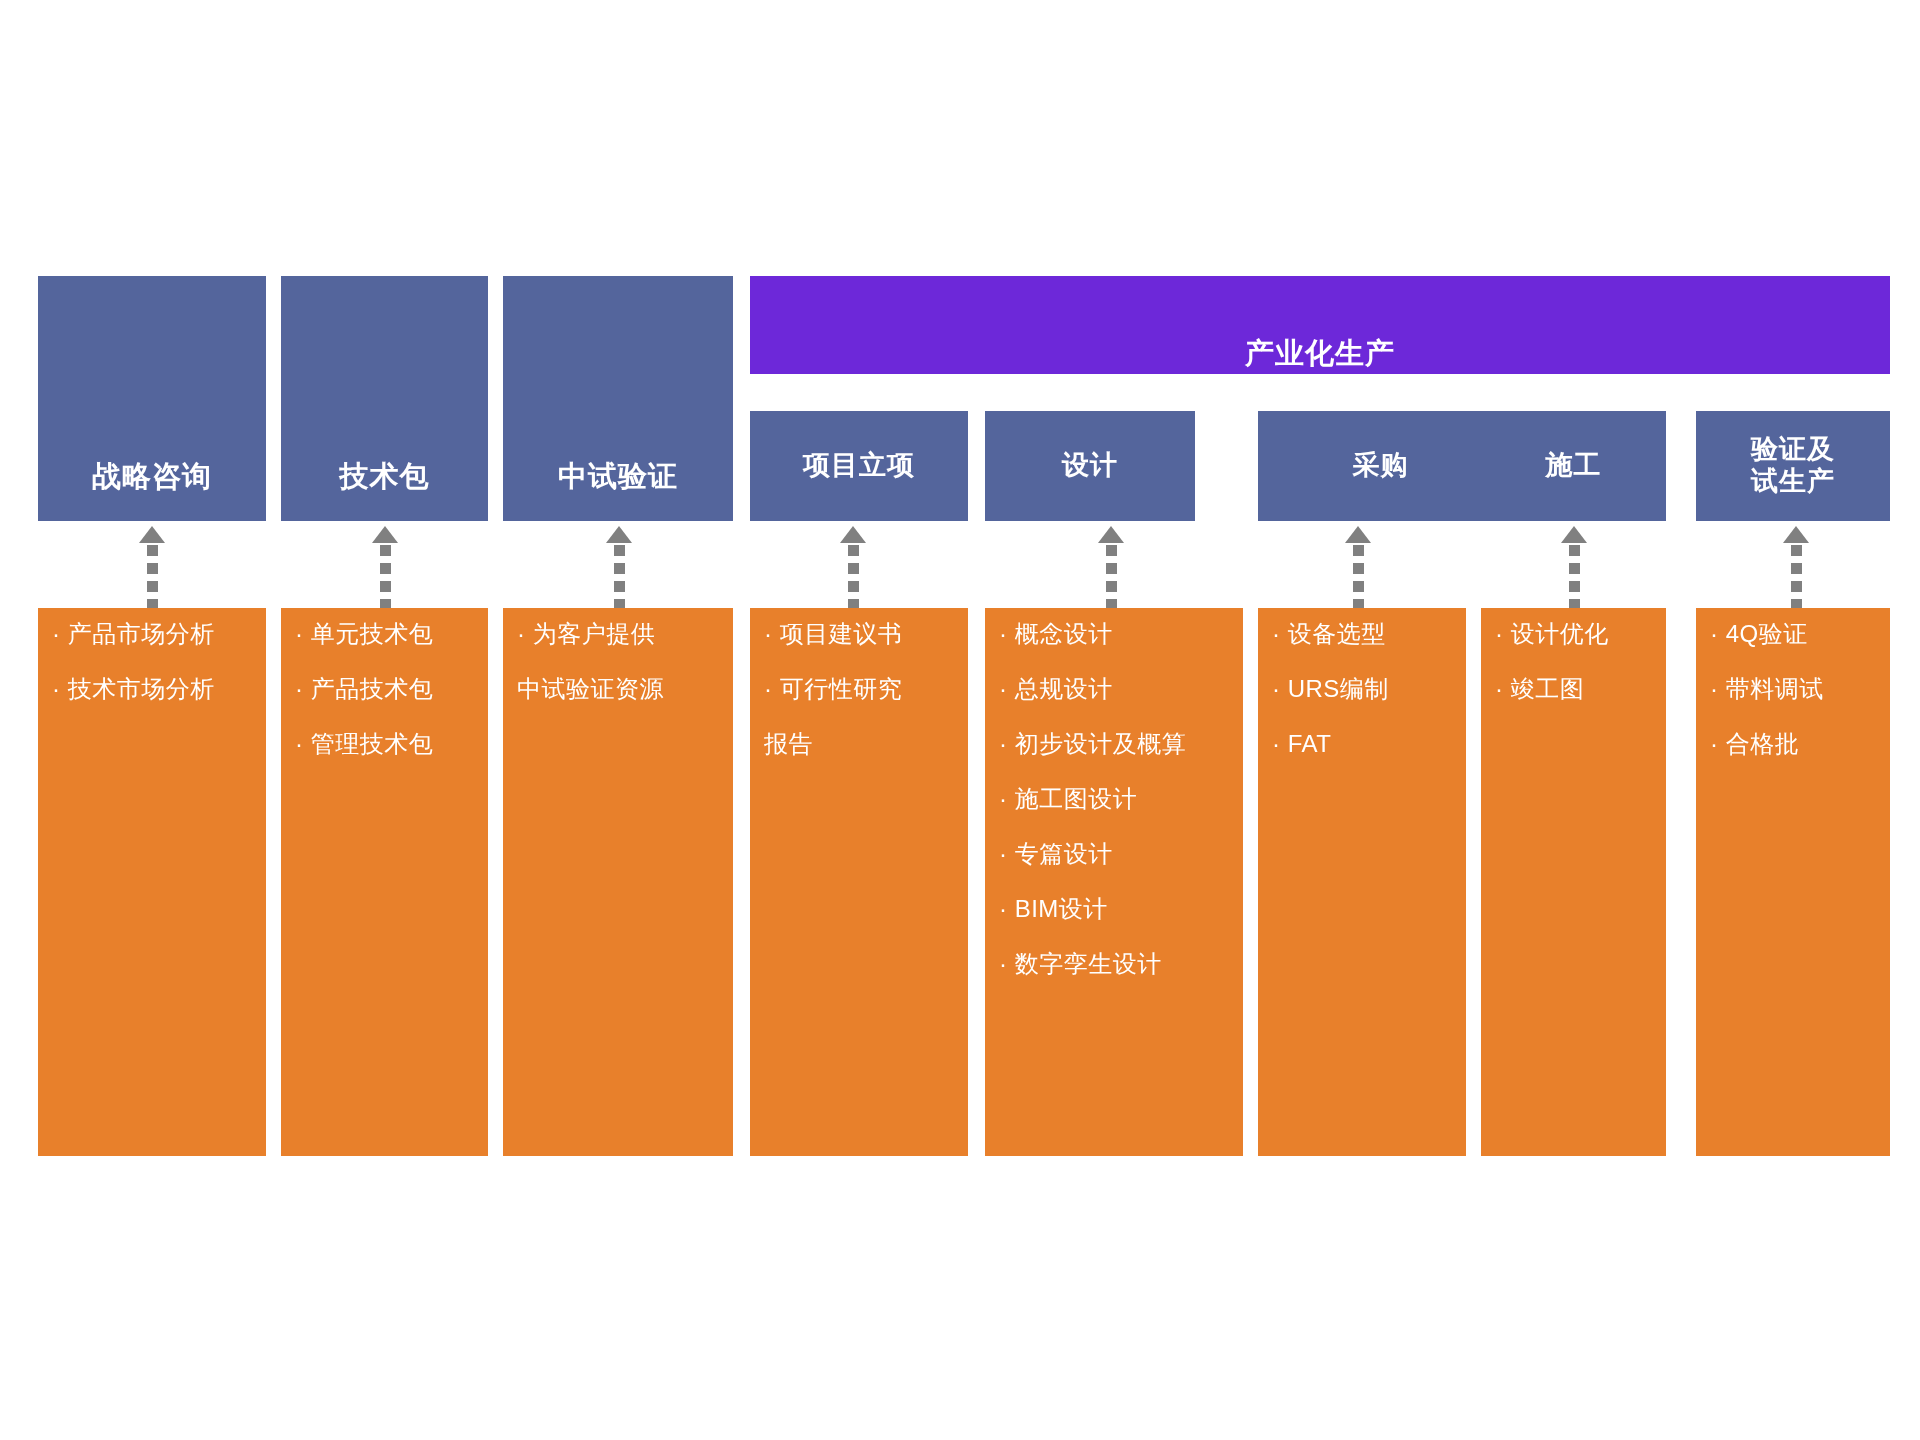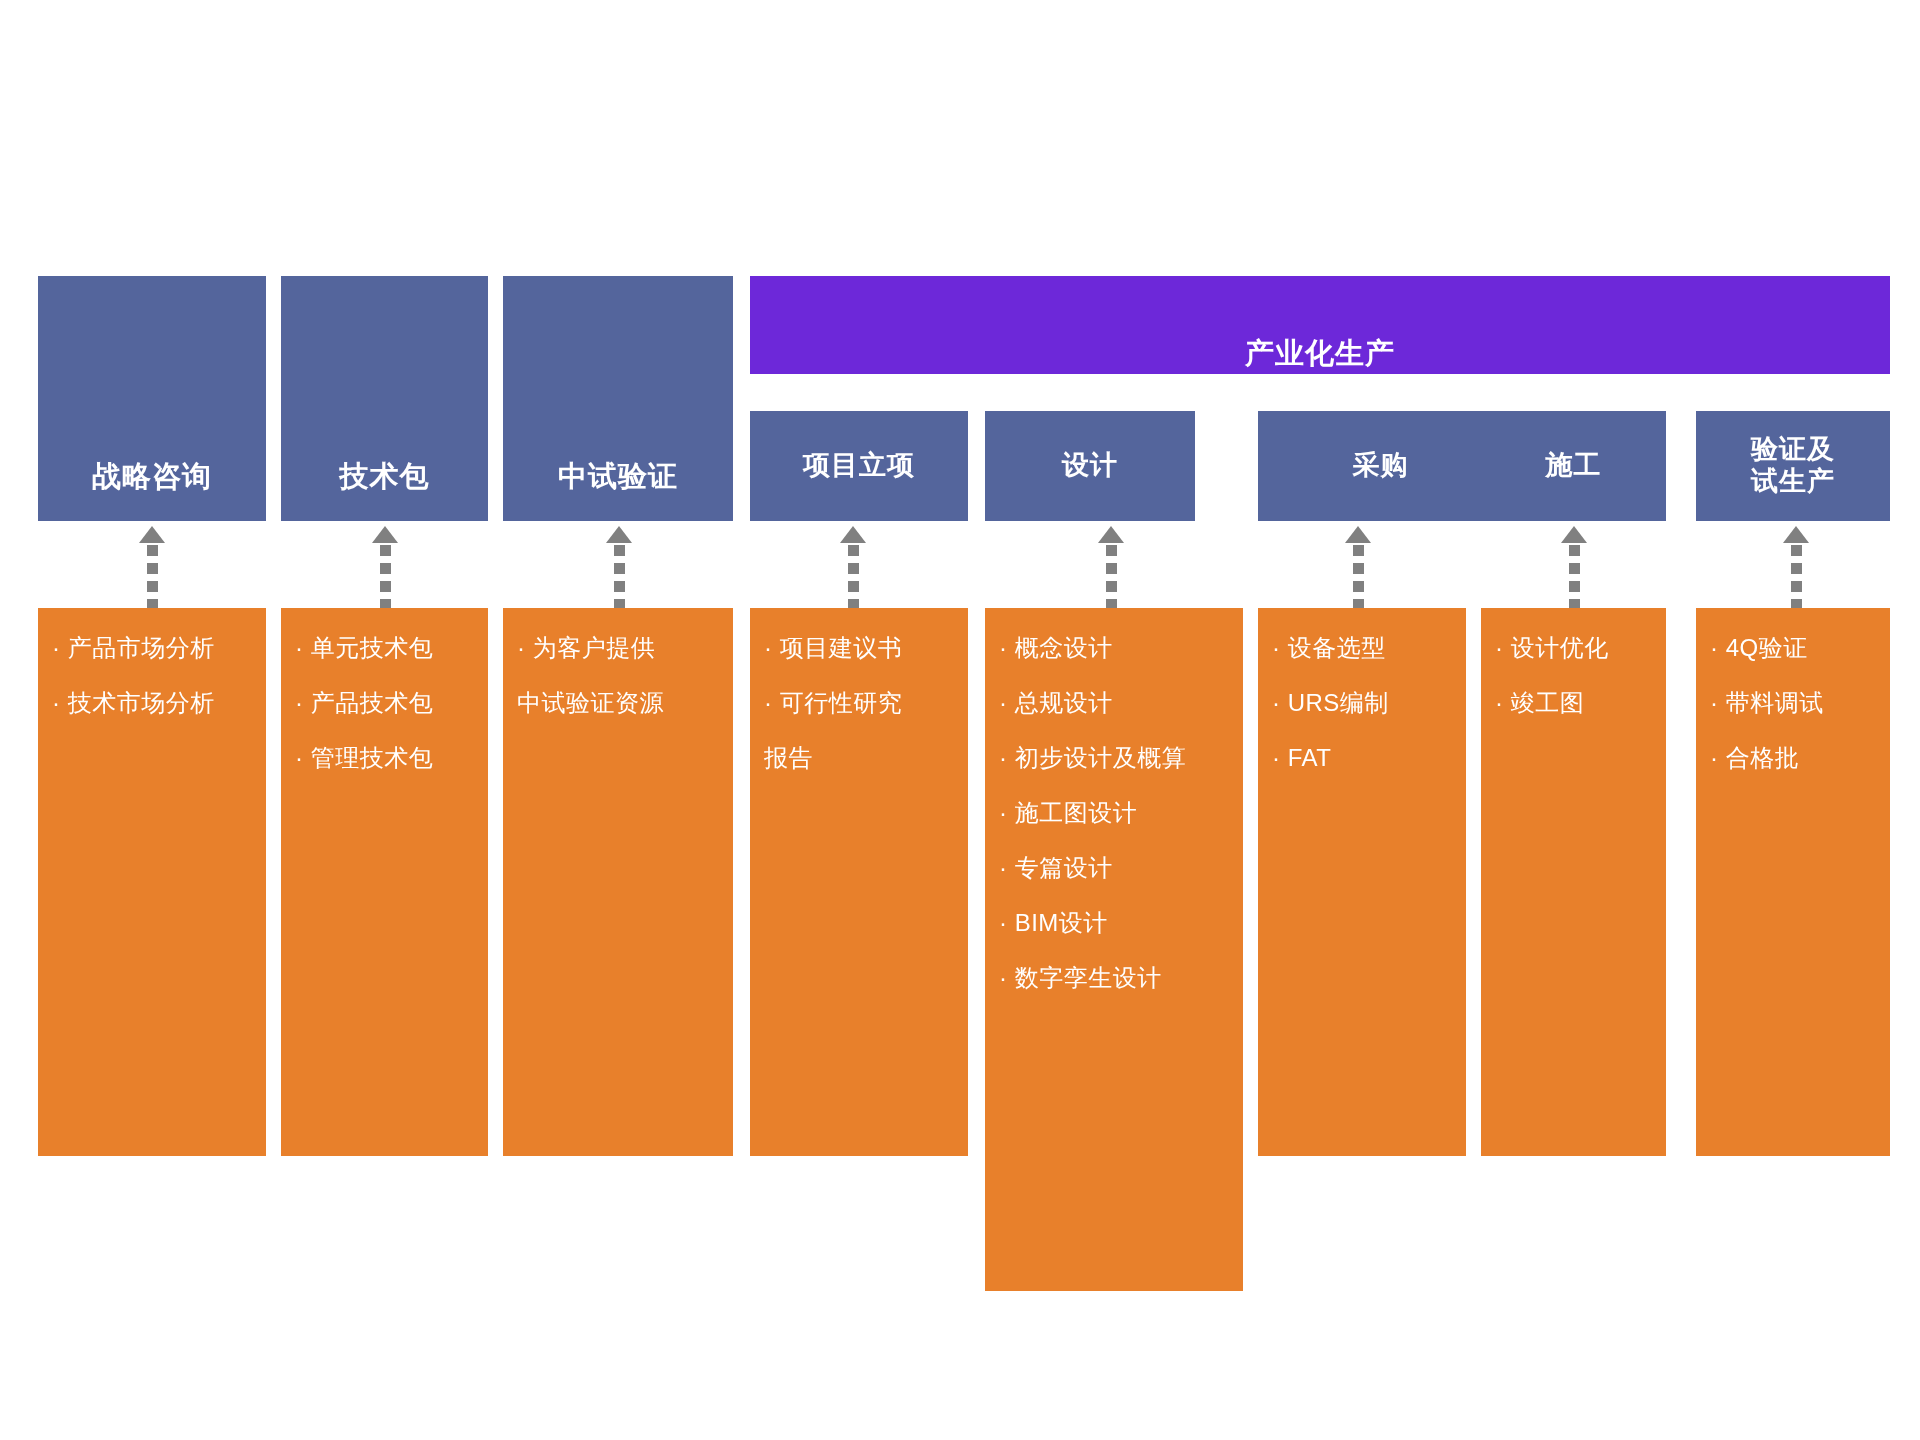--- a/index.html
+++ b/index.html
@@ -50,21 +50,21 @@
     font-weight: bold;
     font-size: 29px;
     letter-spacing: 1px;
   }
 
   
   .orange-box {
     position: absolute;
     background: #E8802B;
     color: #ffffff;
-    padding: 28px 16px 10px 14px;
+    padding: 14px 16px 10px 14px;
   }
   .orange-item {
     font-size: 24px;
     line-height: 1.0;
     white-space: nowrap;
     margin-bottom: 31px;
     letter-spacing: 0.5px;
   }
   .orange-item.cont {
     padding-left: 0;
@@ -187,21 +187,21 @@
     <div class="orange-item">· 为客户提供</div>
     <div class="orange-item cont">中试验证资源</div>
   </div>
 
   <div class="orange-box" style="left:750px; top:608px; width:218px; height:548px;">
     <div class="orange-item">· 项目建议书</div>
     <div class="orange-item">· 可行性研究</div>
     <div class="orange-item cont">报告</div>
   </div>
 
-  <div class="orange-box" style="left:985px; top:608px; width:258px; height:683px;">
+  <div class="orange-box" style="left:985px; top:608px; width:258px; height:548px;">
     <div class="orange-item">· 概念设计</div>
     <div class="orange-item">· 总规设计</div>
     <div class="orange-item">· 初步设计及概算</div>
     <div class="orange-item">· 施工图设计</div>
     <div class="orange-item">· 专篇设计</div>
     <div class="orange-item">· BIM设计</div>
     <div class="orange-item">· 数字孪生设计</div>
   </div>
 
   <div class="orange-box" style="left:1258px; top:608px; width:208px; height:548px;">

